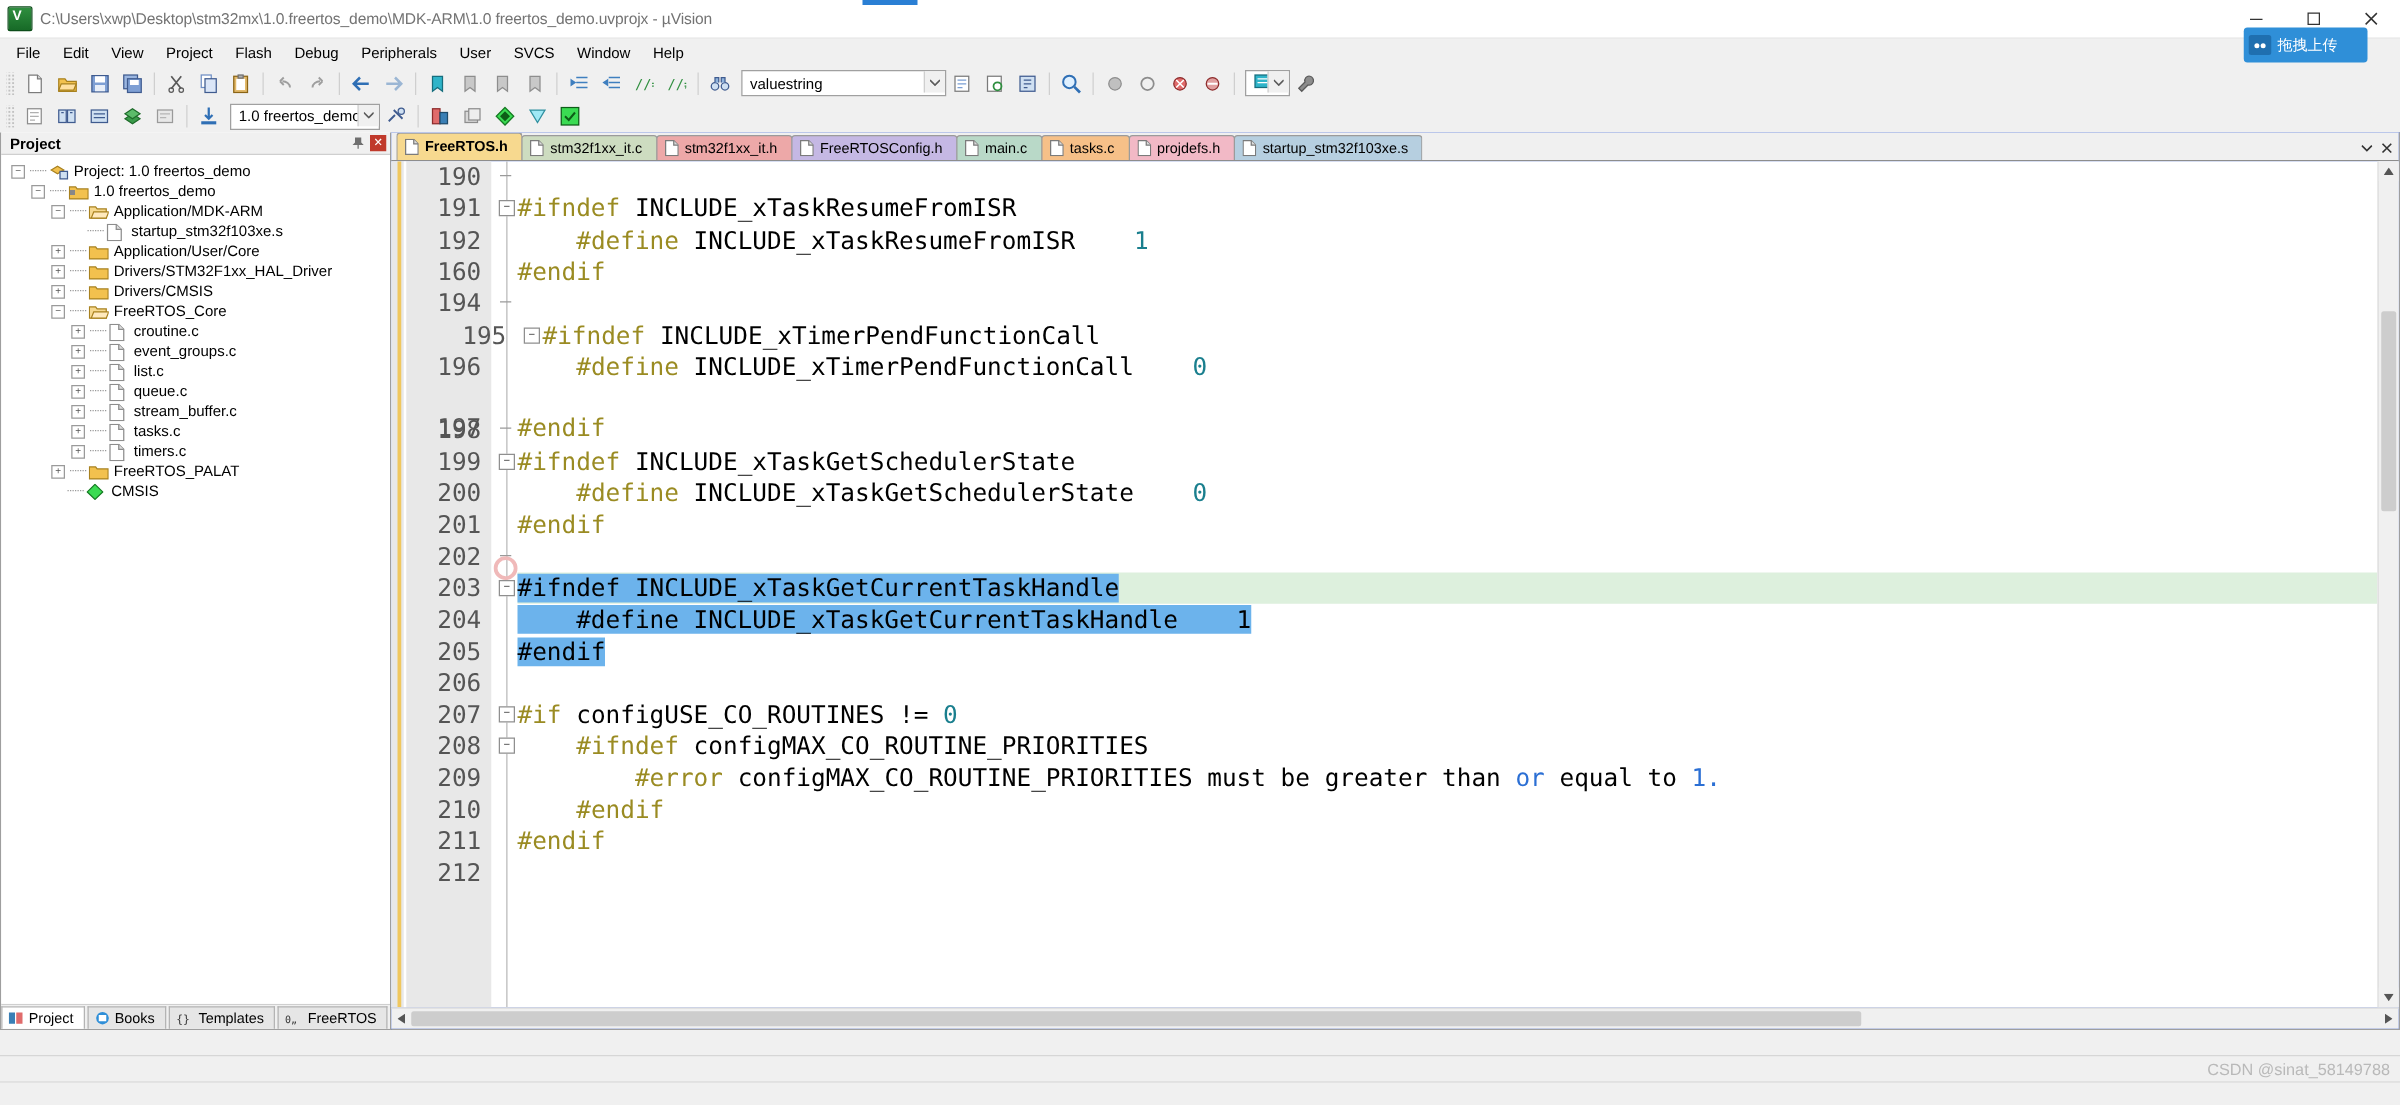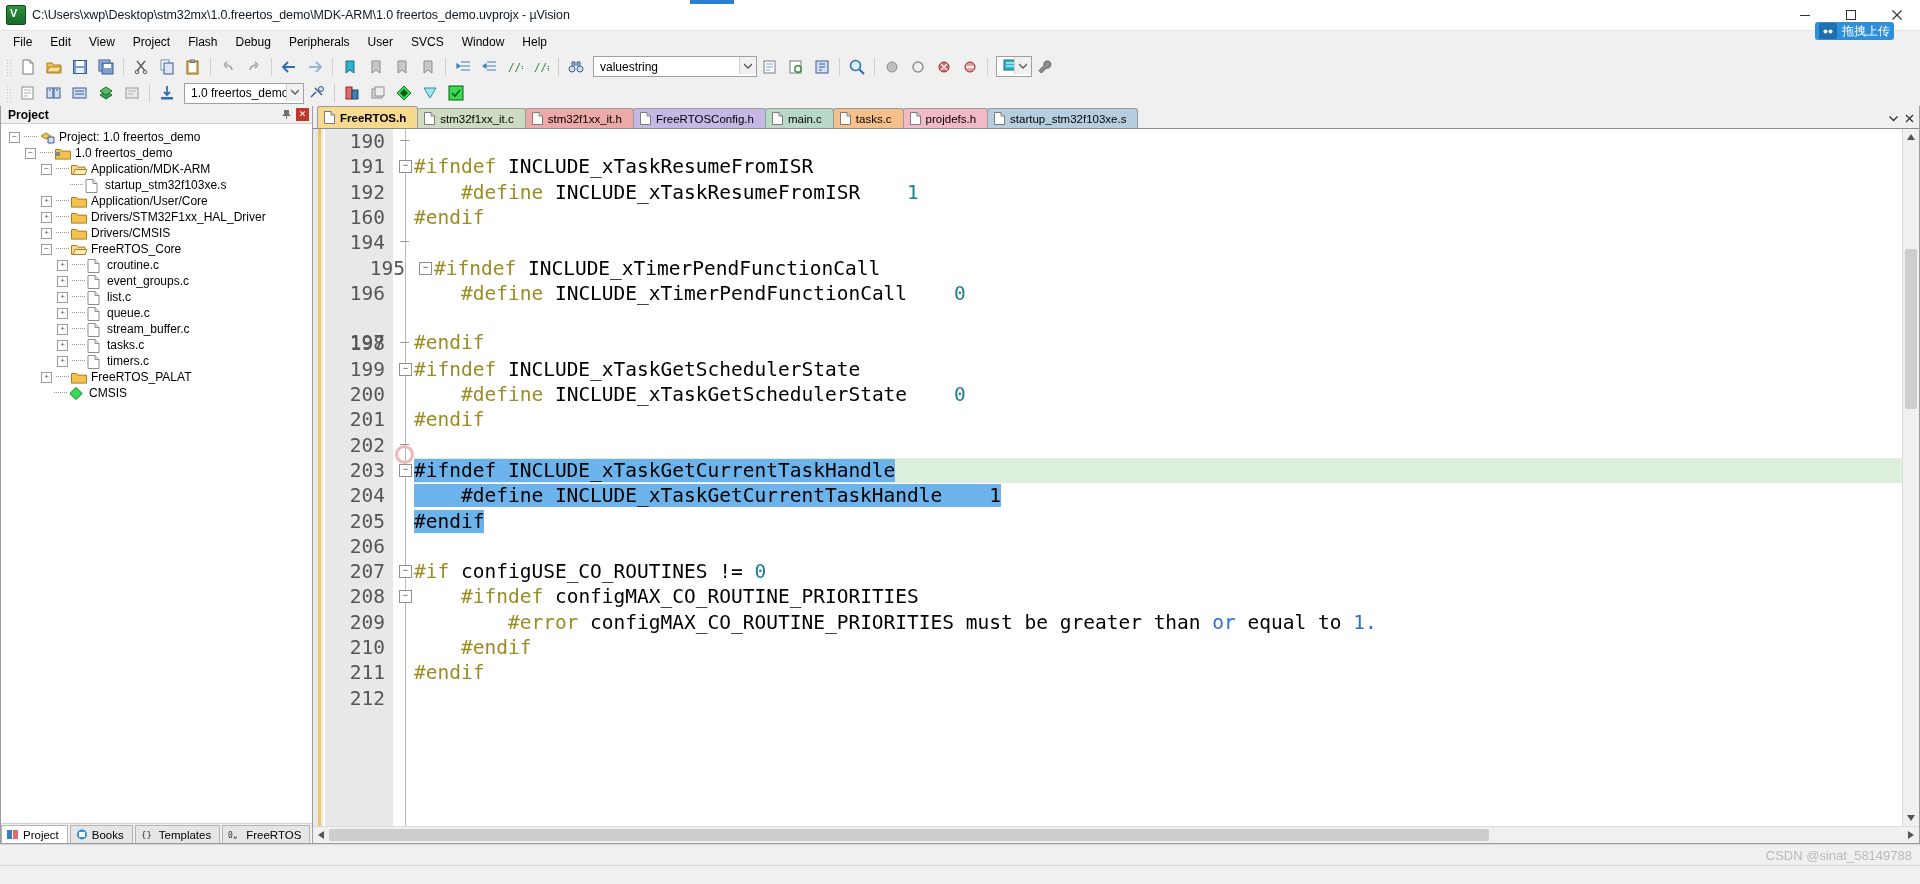--- a/index.html
+++ b/index.html
@@ -9,21 +9,21 @@
     font-family:"Liberation Sans", sans-serif;
     font-size:12px;color:#000;
     -webkit-font-smoothing:antialiased;
   }
   .app{position:relative;width:1920px;height:884px;background:#f0f0f0;display:flex;flex-direction:column;}
 
   
   .titlebar{height:30px;background:#ffffff;display:flex;align-items:center;border-bottom:1px solid #e4e4e4;position:relative;}
   .tb-icon{width:18px;height:18px;margin-left:6px;margin-right:6px;background:linear-gradient(#2f8f3f,#176a27);border:1px solid #0d4d1a;border-radius:2px;position:relative;flex:none;}
   .tb-icon:after{content:"V";position:absolute;left:3px;top:1px;color:#fff;font-size:11px;font-weight:bold;font-family:"Liberation Sans",sans-serif;}
-  .tb-title{font-size:12.5px;color:#0f172a;white-space:nowrap;letter-spacing:-0.1px;}
+  .tb-title{font-size:12.5px;color:#737373;white-space:nowrap;letter-spacing:-0.1px;}
   .tb-accent{position:absolute;left:690px;top:0;width:44px;height:4px;background:#2a7fd4;}
   .win-btns{position:absolute;right:0;top:0;height:30px;display:flex;}
   .win-btn{width:46px;height:30px;display:flex;align-items:center;justify-content:center;color:#333;font-size:13px;}
   .win-btn svg{display:block;}
 
   
   .menubar{height:21px;background:#f0f0f0;display:flex;align-items:center;padding-left:4px;border-bottom:1px solid #f0f0f0;}
   .menu-item{padding:2px 9px;font-size:12px;color:#000;line-height:16px;}
 
   
@@ -35,21 +35,21 @@
   .sep{width:1px;height:18px;background:#cfcfcf;margin:0 4px;}
   .tbtn{width:22px;height:22px;margin:0 1px;display:flex;align-items:center;justify-content:center;border:1px solid transparent;border-radius:2px;position:relative;}
   .tbtn svg{display:block;}
   .combo{height:19px;min-width:125px;background:#fff;border:1px solid #a0a0a0;display:flex;align-items:center;margin-left:4px;position:relative;}
   .combo .ctext{padding-left:6px;font-size:12px;color:#000;white-space:nowrap;overflow:hidden;}
   .combo .carrow{position:absolute;right:0;top:0;width:16px;height:17px;background:#f0f0f0;border-left:1px solid #cfcfcf;display:flex;align-items:center;justify-content:center;}
   .combo-wide{min-width:162px;}
   .combo-proj{min-width:118px;}
 
   
-  .uploadpill{position:absolute;right:26px;top:22px;height:18px;background:#2f8fd8;border-radius:3px;display:flex;align-items:center;padding:0 4px 0 4px;color:#fff;font-size:12px;white-space:nowrap;z-index:5;}
+  .uploadpill{position:absolute;right:26px;top:22px;height:28px;background:#2f8fd8;border-radius:3px;display:flex;align-items:center;padding:0 24px 0 4px;color:#fff;font-size:12px;white-space:nowrap;z-index:5;}
   .uploadpill .up-ic{width:18px;height:16px;background:#1f6fb0;border-radius:2px;margin-right:5px;display:flex;align-items:center;justify-content:center;}
 
   
   .body{flex:1;display:flex;min-height:0;background:#f0f0f0;}
 
   
   .projpanel{width:311px;background:#fff;display:flex;flex-direction:column;border:1px solid #9e9e9e;border-top:none;margin:0;min-height:0;}
   .proj-head{height:17px;background:#f0f0f0;display:flex;align-items:center;border-bottom:1px solid #cfcfcf;}
   .proj-head .ph-title{font-size:12px;font-weight:bold;padding-left:7px;color:#000;flex:1;}
   .ph-btn{width:13px;height:13px;margin-right:3px;display:flex;align-items:center;justify-content:center;font-size:10px;color:#000;}
@@ -100,21 +100,21 @@
 
   .vscroll{width:16px;background:#f0f0f0;border-left:1px solid #dcdcdc;position:relative;flex:none;}
   .vsb-arrow{height:16px;display:flex;align-items:center;justify-content:center;font-size:8px;color:#555;background:#f0f0f0;}
   .vsb-thumb{position:absolute;left:2px;right:2px;background:#cdcdcd;border-radius:2px;}
   .hscroll{height:16px;background:#f0f0f0;border-top:1px solid #dcdcdc;display:flex;align-items:center;position:relative;flex:none;}
   .hsb-arrow{width:16px;height:16px;display:flex;align-items:center;justify-content:center;font-size:8px;color:#555;}
   .hsb-track{flex:1;position:relative;height:14px;}
   .hsb-thumb{position:absolute;top:1px;height:12px;background:#cdcdcd;border-radius:2px;}
 
   
-  .bottombar{height:20px;background:#f0f0f0;display:flex;align-items:center;position:relative;border-top:1px solid #d6d6d6;}
+  .bottombar{height:20px;background:#f0f0f0;display:flex;align-items:center;position:relative;border-top:1px solid #d6d6d6;margin-top:20px;}
   .watermark{position:absolute;right:8px;bottom:2px;color:#b9b9b9;font-size:13px;font-family:"Liberation Sans",sans-serif;}
   .statusbar{height:18px;background:#f0f0f0;border-top:1px solid #d6d6d6;display:flex;align-items:center;}
 </style>
 </head>
 <body>
 
 <div class="app">
 
   <div class="titlebar">
     <div class="tb-icon"></div>

